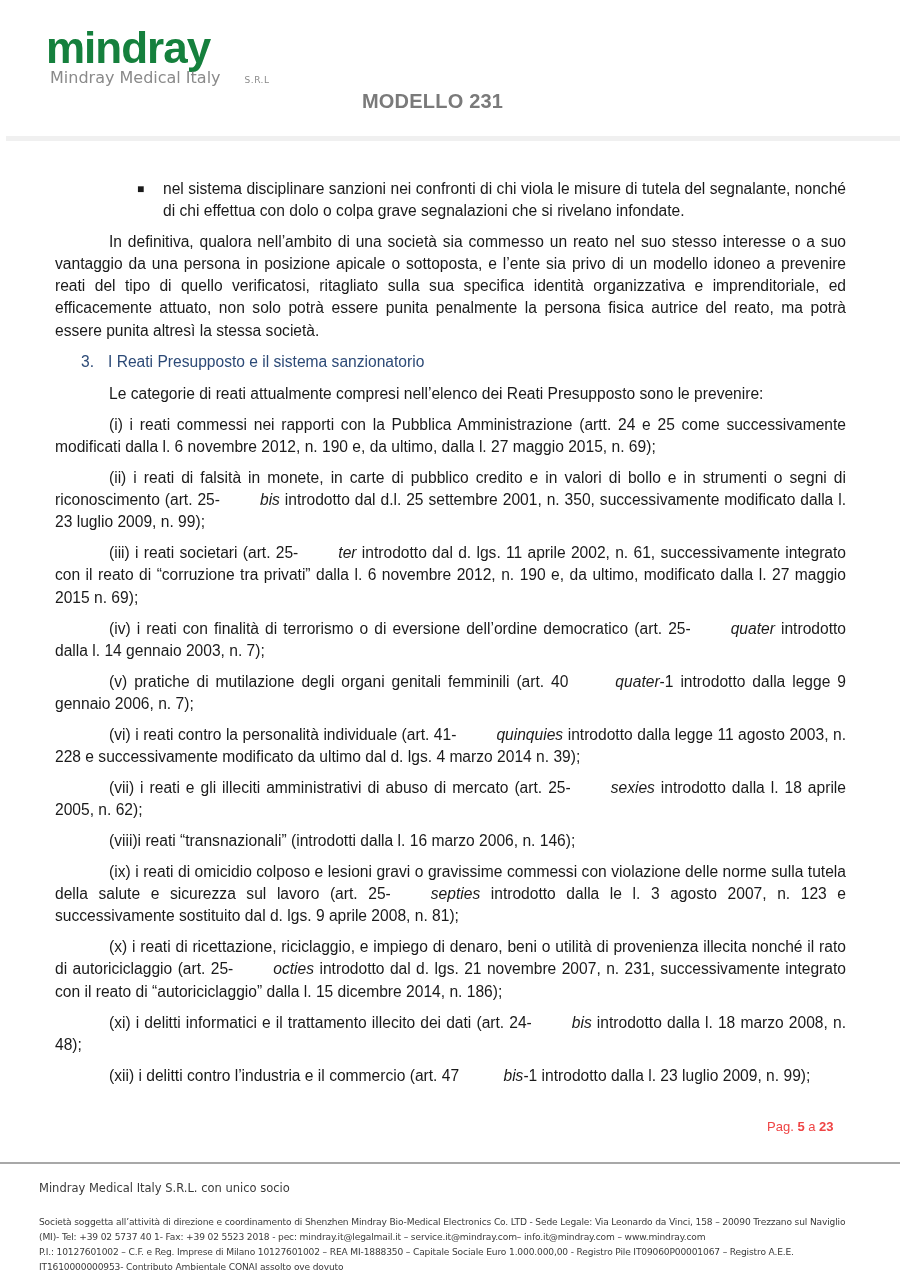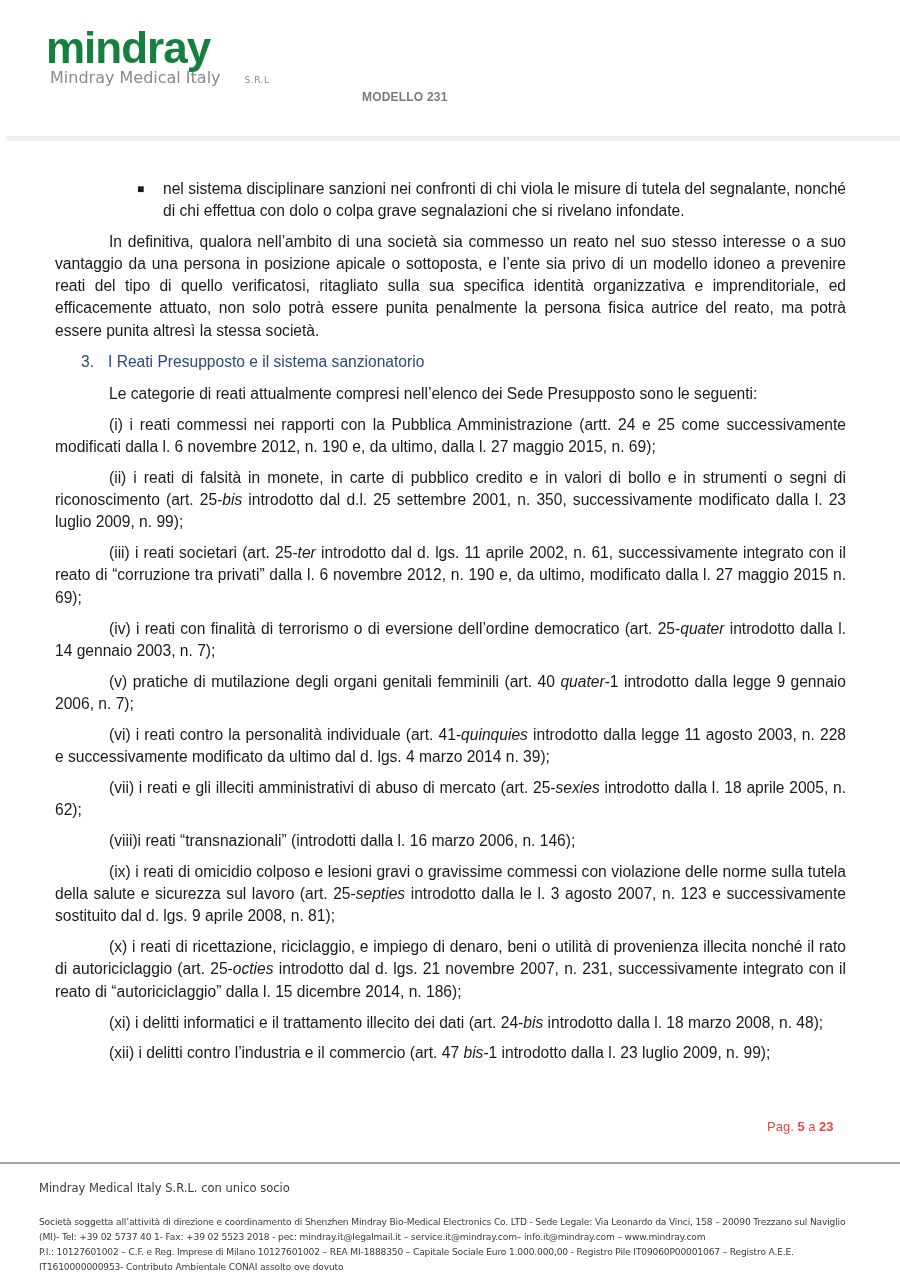--- a/index.html
+++ b/index.html
@@ -7,31 +7,31 @@
          font-family: "Liberation Sans", sans-serif; color: #1a1a1a; }
 
   .header { position: absolute; left: 0; top: 0; width: 900px; height: 140px; }
   .logo { position: absolute; left: 46px; top: 26px; }
   .logo-word { font-family: "Liberation Sans", sans-serif; font-weight: bold; color: #15803d;
                font-size: 44px; letter-spacing: -1px; line-height: 44px; }
   .logo-sub { position: absolute; left: 4px; top: 42px; white-space: nowrap;
               font-family: "DejaVu Sans", sans-serif; color: #8a8a8a; font-size: 16px; }
   .logo-srl { font-size: 9px; margin-left: 24px; letter-spacing: 0.5px; }
   .doc-title { position: absolute; left: 362px; top: 90px; font-weight: bold; color: #7a7a7a;
-               font-size: 12px; letter-spacing: 0.2px; }
+               font-size: 20px; letter-spacing: 0.2px; }
   .header-rule { position: absolute; left: 6px; right: 0; top: 136px; height: 5px; background: #f0f0f0; }
 
   .content { position: absolute; left: 55px; top: 178px; width: 791px;
              font-size: 15.6px; line-height: 22.3px; }
   .bullet { position: relative; padding-left: 108px; text-align: justify; margin-bottom: 8px; }
   .bullet-mark { position: absolute; left: 82px; top: 0; font-size: 12px; }
   p.para { margin: 0 0 8.5px 0; text-align: justify; text-indent: 54px; }
   .section-heading { color: #2c4a77; margin: 7px 0 10px 26px; font-size: 15.6px; }
   .section-heading .num { display: inline-block; width: 27px; }
-  em { font-style: italic; }
+  em { font-style: italic; margin-left: 40px; }
 
   .page-num { position: absolute; left: 767px; top: 1119px; font-size: 13px; color: #ef4444; }
   .page-num b { font-weight: bold; }
 
   .footer-rule { position: absolute; left: 0; right: 0; top: 1162px; height: 2px; background: #a8a8a8; }
   .footer { position: absolute; left: 39px; top: 1180px; width: 840px;
             font-family: "DejaVu Sans", sans-serif; color: #3a3a3a; }
   .footer-company { font-size: 11.5px; line-height: 17px; margin-bottom: 18px; }
   .footer-line { font-size: 9.1px; line-height: 15px; white-space: nowrap; letter-spacing: -0.15px; }
 </style>
@@ -54,21 +54,21 @@
     <span class="bullet-mark">■</span>
     <span>nel sistema disciplinare sanzioni nei confronti di chi viola le misure di tutela del segnalante, nonché di chi effettua con dolo o colpa grave segnalazioni che si rivelano infondate.</span>
   </div>
 
   <p class="para">In definitiva, qualora nell’ambito di una società sia commesso un reato nel suo stesso interesse o a suo vantaggio da una persona in posizione apicale o sottoposta, e l’ente sia privo di un modello idoneo a prevenire reati del tipo di quello verificatosi, ritagliato sulla sua specifica identità organizzativa e imprenditoriale, ed efficacemente attuato, non solo potrà essere punita penalmente la persona fisica autrice del reato, ma potrà essere punita altresì la stessa società.</p>
 
   <div class="section-heading">
     <span class="num">3.</span><span>I Reati Presupposto e il sistema sanzionatorio</span>
   </div>
 
-  <p class="para">Le categorie di reati attualmente compresi nell’elenco dei Sede Presupposto sono le seguenti:</p>
+  <p class="para">Le categorie di reati attualmente compresi nell’elenco dei Reati Presupposto sono le prevenire:</p>
 
   <p class="para"><span>(i)</span><span> i reati commessi nei rapporti con la Pubblica Amministrazione (artt. 24 e 25 come successivamente modificati dalla l. 6 novembre 2012, n. 190 e, da ultimo, dalla l. 27 maggio 2015, n. 69);</span></p>
   <p class="para"><span>(ii)</span><span> i reati di falsità in monete, in carte di pubblico credito e in valori di bollo e in strumenti o segni di riconoscimento (art. 25-</span><em>bis</em><span> introdotto dal d.l. 25 settembre 2001, n. 350, successivamente modificato dalla l. 23 luglio 2009, n. 99);</span></p>
   <p class="para"><span>(iii)</span><span> i reati societari (art. 25-</span><em>ter</em><span> introdotto dal d. lgs. 11 aprile 2002, n. 61, successivamente integrato con il reato di “corruzione tra privati” dalla l. 6 novembre 2012, n. 190 e, da ultimo, modificato dalla l. 27 maggio 2015 n. 69);</span></p>
   <p class="para"><span>(iv)</span><span> i reati con finalità di terrorismo o di eversione dell’ordine democratico (art. 25-</span><em>quater</em><span> introdotto dalla l. 14 gennaio 2003, n. 7);</span></p>
   <p class="para"><span>(v)</span><span> pratiche di mutilazione degli organi genitali femminili (art. 40 </span><em>quater</em><span>-1 introdotto dalla legge 9 gennaio 2006, n. 7);</span></p>
   <p class="para"><span>(vi)</span><span> i reati contro la personalità individuale (art. 41-</span><em>quinquies</em><span> introdotto dalla legge 11 agosto 2003, n. 228 e successivamente modificato da ultimo dal d. lgs. 4 marzo 2014 n. 39);</span></p>
   <p class="para"><span>(vii)</span><span> i reati e gli illeciti amministrativi di abuso di mercato (art. 25-</span><em>sexies</em><span> introdotto dalla l. 18 aprile 2005, n. 62);</span></p>
   <p class="para"><span>(viii)</span><span>i reati “transnazionali” (introdotti dalla l. 16 marzo 2006, n. 146);</span></p>
   <p class="para"><span>(ix)</span><span> i reati di omicidio colposo e lesioni gravi o gravissime commessi con violazione delle norme sulla tutela della salute e sicurezza sul lavoro (art. 25-</span><em>septies</em><span> introdotto dalla le l. 3 agosto 2007, n. 123 e successivamente sostituito dal d. lgs. 9 aprile 2008, n. 81);</span></p>

